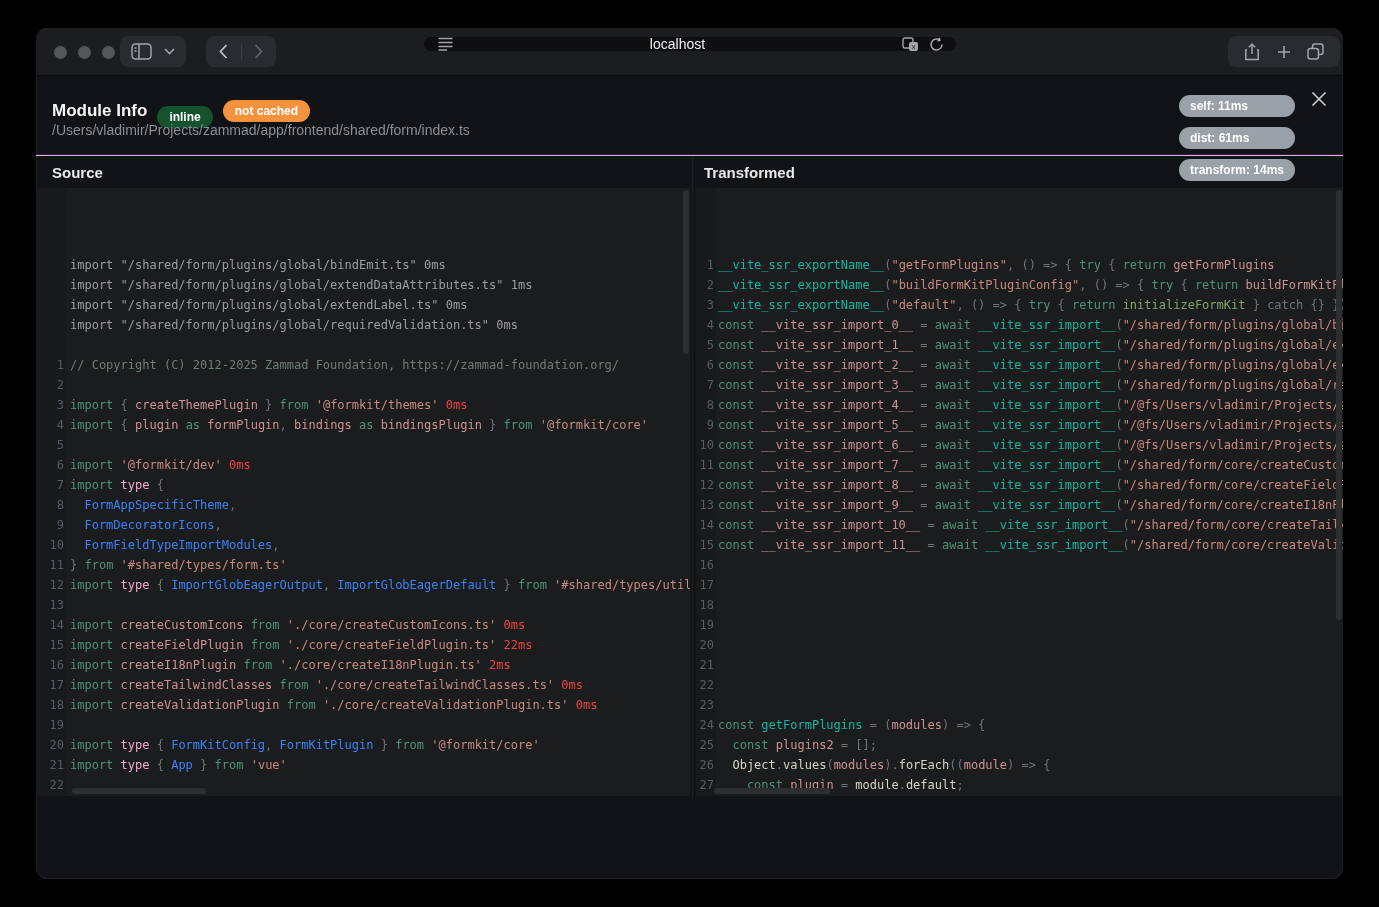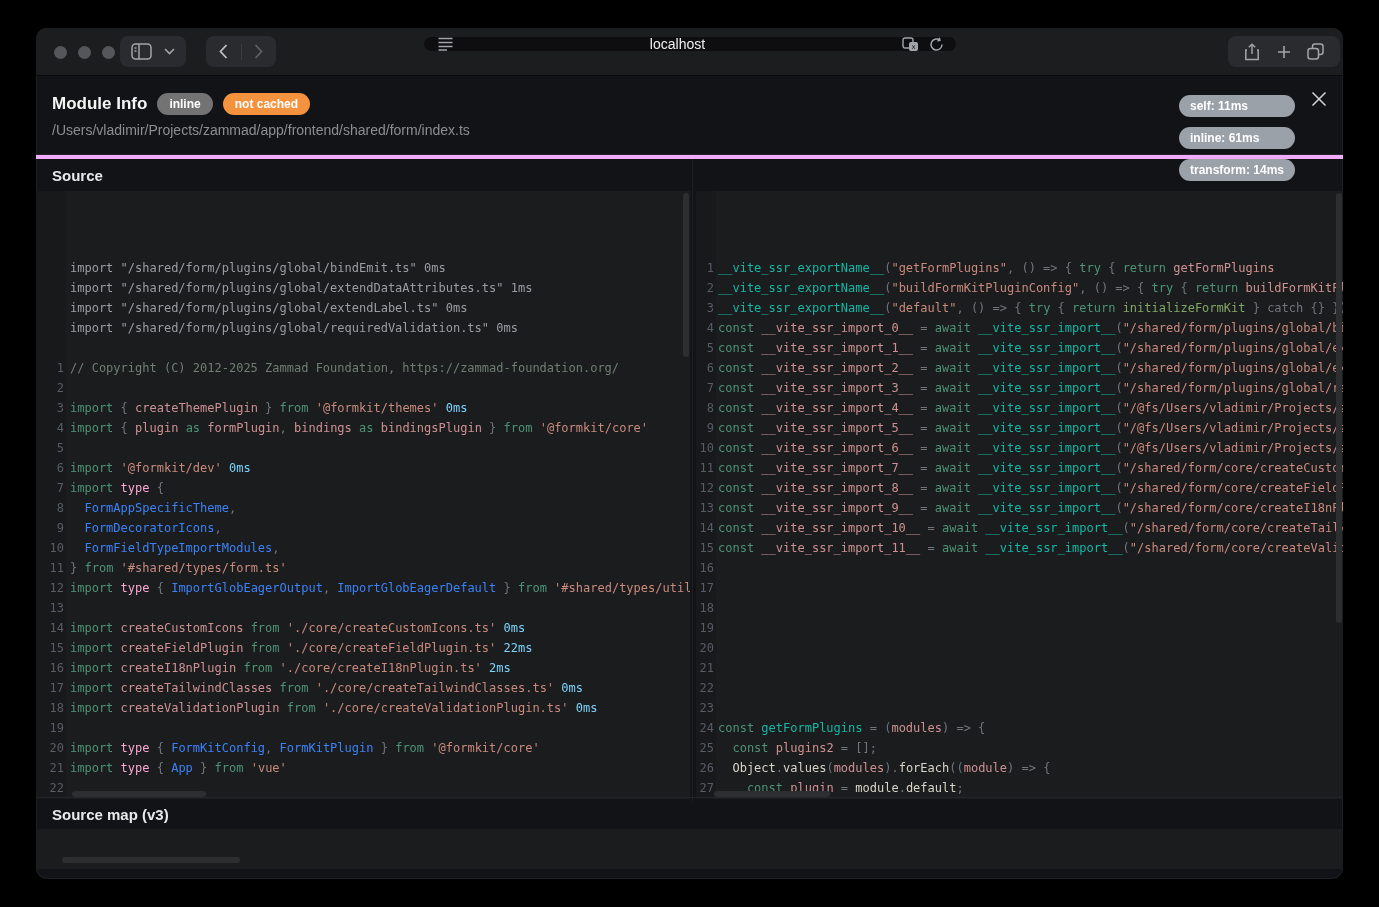--- a/index.html
+++ b/index.html
@@ -18,21 +18,21 @@
   .url-bar { position:absolute; left:388px; top:9px; width:532px; height:14px;
              background:#0e0e10; border-radius:9px; display:flex; align-items:center; }
   .url-text { flex:1; text-align:center; color:#f0f0f2; font-size:14px; }
   .ico { display:block; }
   
   .mod-header { position:absolute; left:0; top:48px; width:100%; height:79px;
                 border-bottom:1px solid #242528; }
   .title-row { position:absolute; left:16px; top:17px; display:flex; align-items:center; gap:10px; }
   .mod-title { color:#f5f5f5; font-size:17px; font-weight:bold; }
   .badge { color:#fff; font-size:12px; font-weight:bold; padding:4px 12px; border-radius:11px; }
-  .badge.green { background:#737373; }
+  .badge.green { background:#14532d;margin-top:13px; }
   .badge.orange { background:#f5923e; }
   .metrics { position:absolute; right:48px; top:19px; display:flex; gap:10px;flex-direction:column; }
   .metric { background:#9ba1a9; color:#fff; font-size:12px; font-weight:bold;
             padding:4px 11px; border-radius:11px; }
   .close-btn { position:absolute; right:14px; top:13px; width:20px; height:20px; cursor:pointer; }
   .mod-path { position:absolute; left:16px; top:46px; color:#8b8e93; font-size:14px;
               font-family:Liberation Sans, sans-serif; }
   
   .panels { position:absolute; left:0; top:127px; width:100%; height:642px; }
   .panel { position:absolute; top:0; height:642px; }
@@ -57,21 +57,21 @@
   
   .tk-kw  { color:#4d9375; }
   .tk-kw2 { color:#f9a8d4; }
   .tk-str { color:#c98a7d; }
   .tk-id  { color:#ce9191; }
   .tk-fn  { color:#14b8a6; }
   .tk-ty  { color:#3b82f6; }
   .tk-p   { color:#6f757b; }
   .tk-pl  { color:#d8d4c8; }
   .tk-cm  { color:#6f7f72; }
-  .tk-tm  { color:#7dd3fc;margin-top:24px; }
+  .tk-tm  { color:#ef4444;margin-top:24px; }
   .tk-dep { color:#9a9da2; }
   .tk-grn { color:#80a665; }
   
   .sb { position:absolute; background:#2d2e30; border-radius:3px; }
   
   .srcmap { position:absolute; left:0; top:769px; width:100%; height:82px;
             border-top:1px solid #242528; }
   .srcmap-head { color:#e9e9eb; font-size:15px; font-weight:bold; padding:8px 0 0 16px; }
   .srcmap-box { position:absolute; left:0; right:0; top:31px; height:40px; background:#1b1c1e;
                 overflow:hidden; font-family:"DejaVu Sans Mono", monospace; font-size:14px;
@@ -166,52 +166,46 @@
   </div>
 
   <div class="mod-header">
     <div class="title-row">
       <span class="mod-title">Module Info</span>
       <span class="badge green">inline</span>
       <span class="badge orange">not cached</span>
     </div>
     <div class="metrics">
       <span class="metric">self: 11ms</span>
-      <span class="metric">inline: 61ms</span>
+      <span class="metric">dist: 61ms</span>
       <span class="metric">transform: 14ms</span>
     </div>
     <span class="close-btn">
       <svg width="20" height="20" viewBox="0 0 20 20" fill="none" stroke="#cfcfd2" stroke-width="1.6">
         <line x1="3.5" y1="3.5" x2="16.5" y2="16.5"></line>
         <line x1="16.5" y1="3.5" x2="3.5" y2="16.5"></line>
       </svg>
     </span>
     <div class="mod-path">/Users/vladimir/Projects/zammad/app/frontend/shared/form/index.ts</div>
   </div>
 
-  <div class="panels" style="border-top:4px solid #f0abfc">
+  <div class="panels" style="border-top:1px solid #f0abfc">
     <div class="panel panel-src">
       <div class="panel-head">Source</div>
       <div class="codebox">
         <div class="gutterbg"></div>
       <div class="cl"><span class="ln"></span><span class="ct"><span class="tk-dep">import "/shared/form/plugins/global/bindEmit.ts" 0ms</span></span></div><div class="cl"><span class="ln"></span><span class="ct"><span class="tk-dep">import "/shared/form/plugins/global/extendDataAttributes.ts" 1ms</span></span></div><div class="cl"><span class="ln"></span><span class="ct"><span class="tk-dep">import "/shared/form/plugins/global/extendLabel.ts" 0ms</span></span></div><div class="cl"><span class="ln"></span><span class="ct"><span class="tk-dep">import "/shared/form/plugins/global/requiredValidation.ts" 0ms</span></span></div><div class="cl"><span class="ln"></span><span class="ct"></span></div><div class="cl"><span class="ln">1</span><span class="ct"><span class="tk-cm">// Copyright (C) 2012-2025 Zammad Foundation, https://zammad-foundation.org/</span></span></div><div class="cl"><span class="ln">2</span><span class="ct"></span></div><div class="cl"><span class="ln">3</span><span class="ct"><span class="tk-kw">import</span><span class="tk-p"> { </span><span class="tk-id">createThemePlugin</span><span class="tk-p"> } </span><span class="tk-kw">from</span><span class="tk-str"> '@formkit/themes'</span><span class="tk-tm"> 0ms</span></span></div><div class="cl"><span class="ln">4</span><span class="ct"><span class="tk-kw">import</span><span class="tk-p"> { </span><span class="tk-id">plugin</span><span class="tk-kw"> as </span><span class="tk-id">formPlugin</span><span class="tk-p">, </span><span class="tk-id">bindings</span><span class="tk-kw"> as </span><span class="tk-id">bindingsPlugin</span><span class="tk-p"> } </span><span class="tk-kw">from</span><span class="tk-str"> '@formkit/core'</span></span></div><div class="cl"><span class="ln">5</span><span class="ct"></span></div><div class="cl"><span class="ln">6</span><span class="ct"><span class="tk-kw">import</span><span class="tk-str"> '@formkit/dev'</span><span class="tk-tm"> 0ms</span></span></div><div class="cl"><span class="ln">7</span><span class="ct"><span class="tk-kw">import</span><span class="tk-kw2"> type</span><span class="tk-p"> {</span></span></div><div class="cl"><span class="ln">8</span><span class="ct"><span class="tk-ty">  FormAppSpecificTheme</span><span class="tk-p">,</span></span></div><div class="cl"><span class="ln">9</span><span class="ct"><span class="tk-ty">  FormDecoratorIcons</span><span class="tk-p">,</span></span></div><div class="cl"><span class="ln">10</span><span class="ct"><span class="tk-ty">  FormFieldTypeImportModules</span><span class="tk-p">,</span></span></div><div class="cl"><span class="ln">11</span><span class="ct"><span class="tk-p">} </span><span class="tk-kw">from</span><span class="tk-str"> '#shared/types/form.ts'</span></span></div><div class="cl"><span class="ln">12</span><span class="ct"><span class="tk-kw">import</span><span class="tk-kw2"> type</span><span class="tk-p"> { </span><span class="tk-ty">ImportGlobEagerOutput</span><span class="tk-p">, </span><span class="tk-ty">ImportGlobEagerDefault</span><span class="tk-p"> } </span><span class="tk-kw">from</span><span class="tk-str"> '#shared/types/utils.ts'</span></span></div><div class="cl"><span class="ln">13</span><span class="ct"></span></div><div class="cl"><span class="ln">14</span><span class="ct"><span class="tk-kw">import</span><span class="tk-id"> createCustomIcons</span><span class="tk-kw"> from</span><span class="tk-str"> './core/createCustomIcons.ts'</span><span class="tk-tm"> 0ms</span></span></div><div class="cl"><span class="ln">15</span><span class="ct"><span class="tk-kw">import</span><span class="tk-id"> createFieldPlugin</span><span class="tk-kw"> from</span><span class="tk-str"> './core/createFieldPlugin.ts'</span><span class="tk-tm"> 22ms</span></span></div><div class="cl"><span class="ln">16</span><span class="ct"><span class="tk-kw">import</span><span class="tk-id"> createI18nPlugin</span><span class="tk-kw"> from</span><span class="tk-str"> './core/createI18nPlugin.ts'</span><span class="tk-tm"> 2ms</span></span></div><div class="cl"><span class="ln">17</span><span class="ct"><span class="tk-kw">import</span><span class="tk-id"> createTailwindClasses</span><span class="tk-kw"> from</span><span class="tk-str"> './core/createTailwindClasses.ts'</span><span class="tk-tm"> 0ms</span></span></div><div class="cl"><span class="ln">18</span><span class="ct"><span class="tk-kw">import</span><span class="tk-id"> createValidationPlugin</span><span class="tk-kw"> from</span><span class="tk-str"> './core/createValidationPlugin.ts'</span><span class="tk-tm"> 0ms</span></span></div><div class="cl"><span class="ln">19</span><span class="ct"></span></div><div class="cl"><span class="ln">20</span><span class="ct"><span class="tk-kw">import</span><span class="tk-kw2"> type</span><span class="tk-p"> { </span><span class="tk-ty">FormKitConfig</span><span class="tk-p">, </span><span class="tk-ty">FormKitPlugin</span><span class="tk-p"> } </span><span class="tk-kw">from</span><span class="tk-str"> '@formkit/core'</span></span></div><div class="cl"><span class="ln">21</span><span class="ct"><span class="tk-kw">import</span><span class="tk-kw2"> type</span><span class="tk-p"> { </span><span class="tk-ty">App</span><span class="tk-p"> } </span><span class="tk-kw">from</span><span class="tk-str"> 'vue'</span></span></div><div class="cl"><span class="ln">22</span><span class="ct"></span></div><div class="cl"><span class="ln">23</span><span class="ct"></span></div></div>
       <div class="sb" style="left:647px;top:34px;width:6px;height:164px"></div>
       <div class="sb" style="left:36px;top:632px;width:134px;height:6px"></div>
     </div>
     <div class="panel-divider"></div>
     <div class="panel panel-tr">
+      <div class="panel-head">Transformed</div>
       <div class="codebox">
         <div class="gutterbg"></div>
       <div class="cl"><span class="ln">1</span><span class="ct"><span class="tk-fn">__vite_ssr_exportName__</span><span class="tk-p">(</span><span class="tk-str">"getFormPlugins"</span><span class="tk-p">, () =&gt; { </span><span class="tk-kw">try</span><span class="tk-p"> { </span><span class="tk-kw">return</span><span class="tk-id"> getFormPlugins</span></span></div><div class="cl"><span class="ln">2</span><span class="ct"><span class="tk-fn">__vite_ssr_exportName__</span><span class="tk-p">(</span><span class="tk-str">"buildFormKitPluginConfig"</span><span class="tk-p">, () =&gt; { </span><span class="tk-kw">try</span><span class="tk-p"> { </span><span class="tk-kw">return</span><span class="tk-id"> buildFormKitPluginConfig</span></span></div><div class="cl"><span class="ln">3</span><span class="ct"><span class="tk-fn">__vite_ssr_exportName__</span><span class="tk-p">(</span><span class="tk-str">"default"</span><span class="tk-p">, () =&gt; { </span><span class="tk-kw">try</span><span class="tk-p"> { </span><span class="tk-kw">return</span><span class="tk-grn"> initializeFormKit</span><span class="tk-p"> } catch {} });</span></span></div><div class="cl"><span class="ln">4</span><span class="ct"><span class="tk-kw">const</span><span class="tk-id"> __vite_ssr_import_0__</span><span class="tk-p"> = </span><span class="tk-kw">await</span><span class="tk-fn"> __vite_ssr_import__</span><span class="tk-p">(</span><span class="tk-str">"/shared/form/plugins/global/bindEmit.ts"</span></span></div><div class="cl"><span class="ln">5</span><span class="ct"><span class="tk-kw">const</span><span class="tk-id"> __vite_ssr_import_1__</span><span class="tk-p"> = </span><span class="tk-kw">await</span><span class="tk-fn"> __vite_ssr_import__</span><span class="tk-p">(</span><span class="tk-str">"/shared/form/plugins/global/extendDataAttributes.ts"</span></span></div><div class="cl"><span class="ln">6</span><span class="ct"><span class="tk-kw">const</span><span class="tk-id"> __vite_ssr_import_2__</span><span class="tk-p"> = </span><span class="tk-kw">await</span><span class="tk-fn"> __vite_ssr_import__</span><span class="tk-p">(</span><span class="tk-str">"/shared/form/plugins/global/extendLabel.ts"</span></span></div><div class="cl"><span class="ln">7</span><span class="ct"><span class="tk-kw">const</span><span class="tk-id"> __vite_ssr_import_3__</span><span class="tk-p"> = </span><span class="tk-kw">await</span><span class="tk-fn"> __vite_ssr_import__</span><span class="tk-p">(</span><span class="tk-str">"/shared/form/plugins/global/requiredValidation.ts"</span></span></div><div class="cl"><span class="ln">8</span><span class="ct"><span class="tk-kw">const</span><span class="tk-id"> __vite_ssr_import_4__</span><span class="tk-p"> = </span><span class="tk-kw">await</span><span class="tk-fn"> __vite_ssr_import__</span><span class="tk-p">(</span><span class="tk-str">"/@fs/Users/vladimir/Projects/zammad/node_modules/@formkit/themes/dist/index.mjs"</span></span></div><div class="cl"><span class="ln">9</span><span class="ct"><span class="tk-kw">const</span><span class="tk-id"> __vite_ssr_import_5__</span><span class="tk-p"> = </span><span class="tk-kw">await</span><span class="tk-fn"> __vite_ssr_import__</span><span class="tk-p">(</span><span class="tk-str">"/@fs/Users/vladimir/Projects/zammad/node_modules/@formkit/core/dist/index.mjs"</span></span></div><div class="cl"><span class="ln">10</span><span class="ct"><span class="tk-kw">const</span><span class="tk-id"> __vite_ssr_import_6__</span><span class="tk-p"> = </span><span class="tk-kw">await</span><span class="tk-fn"> __vite_ssr_import__</span><span class="tk-p">(</span><span class="tk-str">"/@fs/Users/vladimir/Projects/zammad/node_modules/@formkit/dev/dist/index.mjs"</span></span></div><div class="cl"><span class="ln">11</span><span class="ct"><span class="tk-kw">const</span><span class="tk-id"> __vite_ssr_import_7__</span><span class="tk-p"> = </span><span class="tk-kw">await</span><span class="tk-fn"> __vite_ssr_import__</span><span class="tk-p">(</span><span class="tk-str">"/shared/form/core/createCustomIcons.ts"</span></span></div><div class="cl"><span class="ln">12</span><span class="ct"><span class="tk-kw">const</span><span class="tk-id"> __vite_ssr_import_8__</span><span class="tk-p"> = </span><span class="tk-kw">await</span><span class="tk-fn"> __vite_ssr_import__</span><span class="tk-p">(</span><span class="tk-str">"/shared/form/core/createFieldPlugin.ts"</span></span></div><div class="cl"><span class="ln">13</span><span class="ct"><span class="tk-kw">const</span><span class="tk-id"> __vite_ssr_import_9__</span><span class="tk-p"> = </span><span class="tk-kw">await</span><span class="tk-fn"> __vite_ssr_import__</span><span class="tk-p">(</span><span class="tk-str">"/shared/form/core/createI18nPlugin.ts"</span></span></div><div class="cl"><span class="ln">14</span><span class="ct"><span class="tk-kw">const</span><span class="tk-id"> __vite_ssr_import_10__</span><span class="tk-p"> = </span><span class="tk-kw">await</span><span class="tk-fn"> __vite_ssr_import__</span><span class="tk-p">(</span><span class="tk-str">"/shared/form/core/createTailwindClasses.ts"</span></span></div><div class="cl"><span class="ln">15</span><span class="ct"><span class="tk-kw">const</span><span class="tk-id"> __vite_ssr_import_11__</span><span class="tk-p"> = </span><span class="tk-kw">await</span><span class="tk-fn"> __vite_ssr_import__</span><span class="tk-p">(</span><span class="tk-str">"/shared/form/core/createValidationPlugin.ts"</span></span></div><div class="cl"><span class="ln">16</span><span class="ct"></span></div><div class="cl"><span class="ln">17</span><span class="ct"></span></div><div class="cl"><span class="ln">18</span><span class="ct"></span></div><div class="cl"><span class="ln">19</span><span class="ct"></span></div><div class="cl"><span class="ln">20</span><span class="ct"></span></div><div class="cl"><span class="ln">21</span><span class="ct"></span></div><div class="cl"><span class="ln">22</span><span class="ct"></span></div><div class="cl"><span class="ln">23</span><span class="ct"></span></div><div class="cl"><span class="ln">24</span><span class="ct"><span class="tk-kw">const</span><span class="tk-fn"> getFormPlugins</span><span class="tk-p"> = (</span><span class="tk-id">modules</span><span class="tk-p">) =&gt; {</span></span></div><div class="cl"><span class="ln">25</span><span class="ct"><span class="tk-kw">  const</span><span class="tk-id"> plugins2</span><span class="tk-p"> = [];</span></span></div><div class="cl"><span class="ln">26</span><span class="ct"><span class="tk-pl">  Object</span><span class="tk-p">.</span><span class="tk-pl">values</span><span class="tk-p">(</span><span class="tk-id">modules</span><span class="tk-p">).</span><span class="tk-pl">forEach</span><span class="tk-p">((</span><span class="tk-id">module</span><span class="tk-p">) =&gt; {</span></span></div><div class="cl"><span class="ln">27</span><span class="ct"><span class="tk-kw">    const</span><span class="tk-id"> plugin</span><span class="tk-p"> = </span><span class="tk-pl">module</span><span class="tk-p">.</span><span class="tk-pl">default</span><span class="tk-p">;</span></span></div><div class="cl"><span class="ln">28</span><span class="ct"></span></div></div>
       <div class="sb" style="left:640px;top:34px;width:6px;height:430px"></div>
       <div class="sb" style="left:18px;top:632px;width:116px;height:6px"></div>
     </div>
   </div>
 
-  <div class="srcmap">
-    <div class="srcmap-head">Source map (v3)</div>
-    <div class="srcmap-box">
-      
-    </div>
-    <div class="sb" style="left:26px;top:59px;width:178px;height:6px"></div>
-  </div>
 
 </div>
 
 </body></html>

